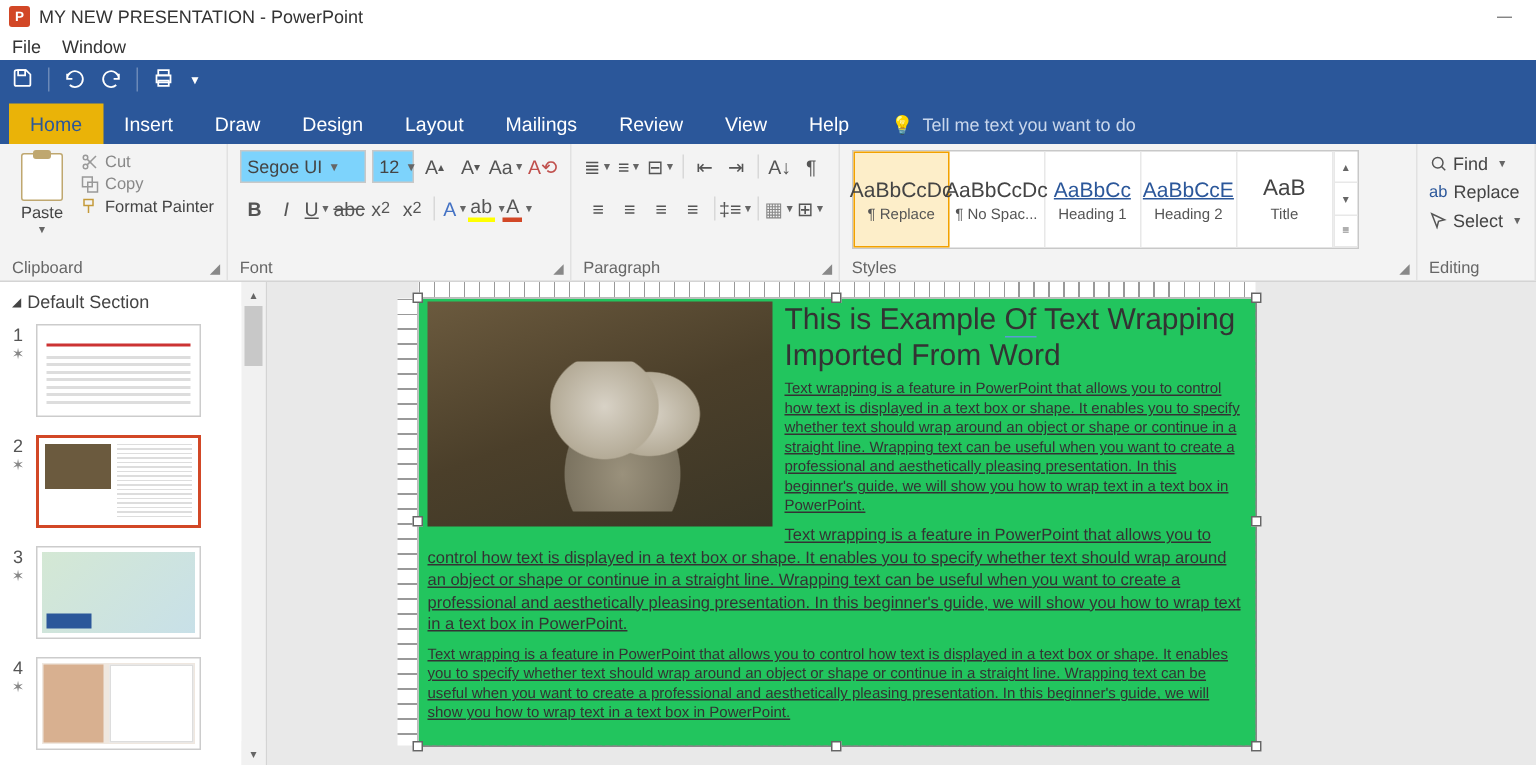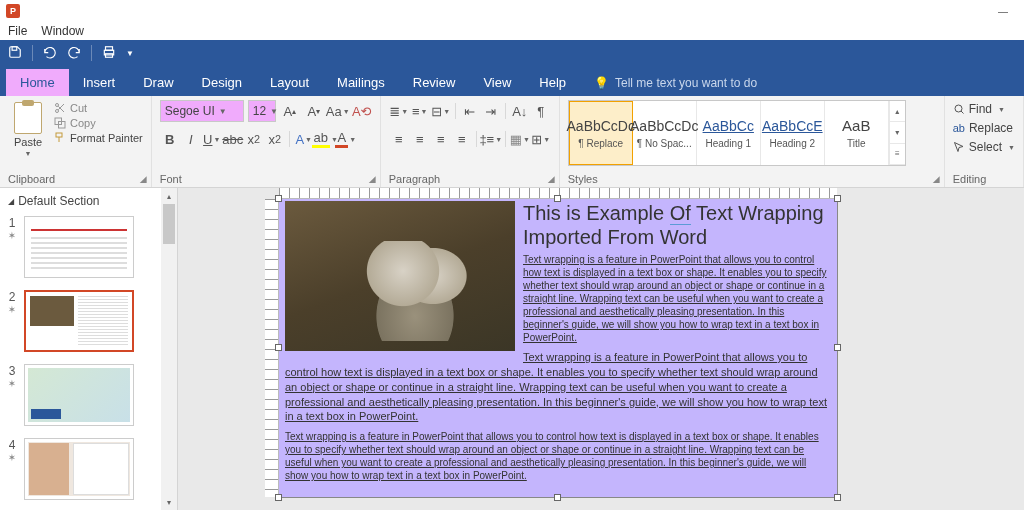--- a/index.html
+++ b/index.html
@@ -16,42 +16,42 @@
 .menubar { height: 18px; display: flex; align-items: center; padding: 0 8px; font-size: 12px; background: #fff; gap: 14px; color: #333; }
 
 
 .qat { height: 26px; background: #2b579a; display: flex; align-items: center; padding: 0 8px; gap: 10px; color: #fff; font-size: 12px; }
 .qat .sep { width: 1px; height: 16px; background: rgba(255,255,255,0.3); }
 .qat svg { width: 14px; height: 14px; }
 
 
 .ribbon-tabs { height: 30px; background: #2b579a; display: flex; align-items: flex-end; padding: 0 6px; color: #fff; font-size: 13px; }
 .ribbon-tabs .tab { padding: 6px 14px; cursor: pointer; }
-.ribbon-tabs .tab.active { background: #f0abfc; color: #2b579a; }
+.ribbon-tabs .tab.active { background: #eab308; color: #2b579a; }
 .ribbon-tabs .tell { display: flex; align-items: center; gap: 6px; padding: 6px 14px; font-size: 12px; color: #c9d7ec; }
 
 
 .ribbon { height: 92px; background: #f3f3f3; border-bottom: 1px solid #d4d4d4; display: flex; font-size: 11px; color: #444; }
 .group { border-right: 1px solid #e1e1e1; padding: 4px 8px 2px; display: flex; flex-direction: column; position: relative; }
 .group .content { flex: 1; display: flex; align-items: flex-start; }
 .group .label { text-align: left; font-size: 11px; color: #666; padding-top: 2px; position: relative; }
 .group .label .launcher { position: absolute; right: -4px; bottom: 1px; font-size: 9px; color: #888; }
 
 
 .paste-btn { width: 40px; display: flex; flex-direction: column; align-items: center; gap: 2px; padding: 2px; }
 .paste-btn .icon { width: 28px; height: 32px; background: #fff; border: 1px solid #bfa76f; border-radius: 2px; position: relative; }
 .paste-btn .icon::before { content:""; position:absolute; top:-3px; left:7px; width:12px; height:6px; background:#bfa76f; border-radius:2px; }
 .clip-list { display: flex; flex-direction: column; gap: 3px; padding: 2px 0 0 6px; font-size: 11px; color: #888; }
 .clip-list .row { display: flex; align-items: center; gap: 4px; }
 .clip-list svg { width: 12px; height: 12px; }
 .clip-list .row.enabled { color: #444; }
 
 
 .font-top { display: flex; align-items: center; gap: 4px; }
-.combo { height: 22px; background: #f0abfc; border: 1px solid #c8c8c8; display: flex; align-items: center; padding: 0 4px; font-size: 12px; }
+.combo { height: 22px; background: #7dd3fc; border: 1px solid #c8c8c8; display: flex; align-items: center; padding: 0 4px; font-size: 12px; }
 .combo .caret { margin-left: 4px; font-size: 8px; color: #666; }
 .font-name { width: 84px; }
 .font-size { width: 28px; justify-content: space-between; }
 .ico-btn { width: 20px; height: 22px; display: inline-flex; align-items: center; justify-content: center; color: #555; font-size: 13px; cursor: pointer; }
 .ico-btn .caret { font-size: 7px; margin-left: 1px; color: #666; }
 .font-bottom { display: flex; align-items: center; gap: 1px; margin-top: 6px; }
 .font-bottom .sep, .para-row .sep { width: 1px; height: 16px; background: #d8d8d8; margin: 0 3px; }
 
 
 .para-col { display: flex; flex-direction: column; gap: 6px; }
@@ -82,21 +82,21 @@
 .thumb-num { width: 12px; font-size: 12px; color: #555; display:flex; flex-direction:column; align-items:center; }
 .thumb-num .star { font-size: 10px; color: #888; }
 .thumb { width: 110px; height: 62px; background: #fff; border: 1px solid #ccc; position: relative; overflow: hidden; }
 .thumb.selected { border: 2px solid #d24726; }
 .vscroll { position: absolute; right: 0; top: 0; width: 16px; height: 100%; background: #f1f1f1; }
 .vscroll .btn { height: 16px; background: #f1f1f1; display:flex; align-items:center; justify-content:center; font-size:8px; color:#666; }
 .vscroll .track { position:absolute; top:16px; bottom:16px; left:0; right:0; }
 .vscroll .handle { position:absolute; top:0; left:2px; right:2px; height:40px; background:#c8c8c8; }
 
 .canvas-area { flex: 1; position: relative; overflow: hidden; background: #e9e9e9; }
-.slide-obj { position: absolute; left: 100px; top: 10px; width: 560px; height: 300px; background: #c4b5fd; border: 1px dashed #888; outline: 6px solid rgba(0,0,0,0); }
+.slide-obj { position: absolute; left: 100px; top: 10px; width: 560px; height: 300px; background: #22c55e; border: 1px dashed #888; outline: 6px solid rgba(0,0,0,0); }
 .slide-obj::before { content:""; position:absolute; inset:-1px; border: 1px solid #888; pointer-events:none; }
 .handles .h { position:absolute; width:7px; height:7px; background:#fff; border:1px solid #666; }
 .handles .tl{top:-4px;left:-4px}.handles .tr{top:-4px;right:-4px}.handles .bl{bottom:-4px;left:-4px}.handles .br{bottom:-4px;right:-4px}
 .handles .tm{top:-4px;left:calc(50% - 4px)}.handles .bm{bottom:-4px;left:calc(50% - 4px)}
 .handles .ml{left:-4px;top:calc(50% - 4px)}.handles .mr{right:-4px;top:calc(50% - 4px)}
 .ruler-h { position:absolute; top:-14px; left:0; right:0; height:14px; background:#fff; border-bottom:1px solid #bbb; }
 .ruler-h::after{content:"";position:absolute;inset:0;background:repeating-linear-gradient(90deg,#999 0,#999 1px,transparent 1px,transparent 10px);} 
 .ruler-v { position:absolute; left:-14px; top:0; bottom:0; width:14px; background:#fff; border-right:1px solid #bbb; }
 .ruler-v::after{content:"";position:absolute;inset:0;background:repeating-linear-gradient(180deg,#999 0,#999 1px,transparent 1px,transparent 10px);} 
 
@@ -117,20 +117,21 @@
 .t3-box{position:absolute;left:6px;bottom:6px;width:30px;height:10px;background:#2b579a}
 .t4-bg{position:absolute;inset:3px;background:#efe7df}
 .t4-l{position:absolute;left:4px;top:4px;width:40px;bottom:4px;background:#d8b090}
 .t4-r{position:absolute;right:4px;top:4px;width:56px;bottom:4px;background:#fff;border:1px solid #ddd}
 </style>
 </head>
 <body>
 
 <div class="titlebar">
   <span class="app-icon">P</span>
+  <span class="title">MY NEW PRESENTATION - PowerPoint</span>
   <span class="spacer"></span>
   <span class="winbtn">—</span>
 </div>
 
 <div class="menubar">
   <span>File</span>
   <span>Window</span>
 </div>
 
 <div class="qat">

